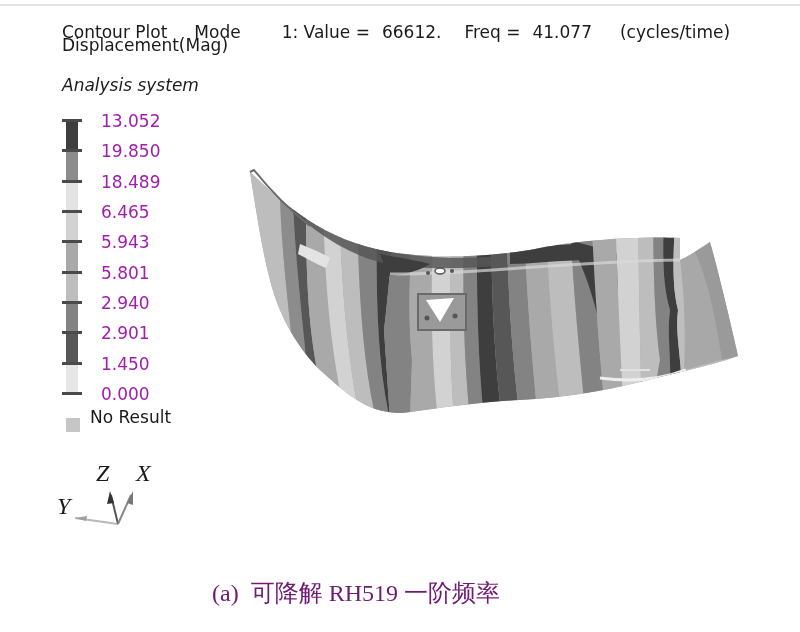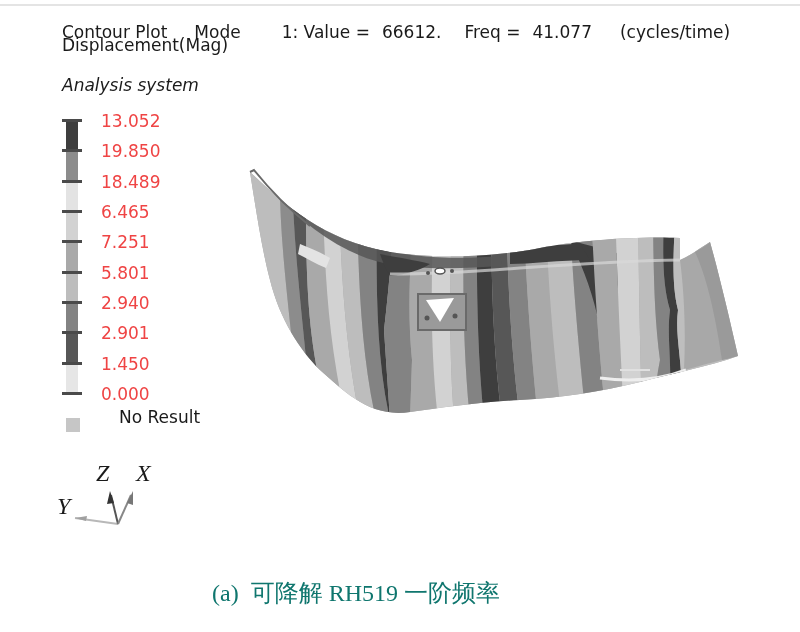--- a/index.html
+++ b/index.html
@@ -56,34 +56,34 @@
     left: 0px;
     width: 20px;
     height: 3px;
     background: #4a4a4a;
   }
   .legend-label {
     position: absolute;
     left: 39px;
     font-size: 17px;
     line-height: 20px;
-    color: #ef4444;
+    color: #a21caf;
     white-space: nowrap;
   }
   .noresult-swatch {
     position: absolute;
     left: 4px;
     top: 307px;
     width: 14px;
     height: 14px;
     background: #c6c6c6;
   }
   .noresult-label {
     position: absolute;
-    left: 57px;
+    left: 28px;
     top: 296px;
     font-size: 17px;
     line-height: 20px;
     white-space: nowrap;
     text-align: center;
   }
 
   .triad {
     position: absolute;
     left: 55px;
@@ -108,21 +108,21 @@
   }
 
   .caption {
     position: absolute;
     left: 0;
     width: 712px;
     top: 577px;
     text-align: center;
     font-family: "Liberation Serif", "DejaVu Serif", serif;
     font-size: 24px;
-    color: #0f766e;
+    color: #701a75;
     white-space: pre;
   }
 </style>
 </head>
 <body>
 
 <div class="top-rule"></div>
 
 <div class="header-line" id="hl1"><span>Contour Plot</span><span class="h-gap1"></span><span>Mode</span><span class="h-gap2"></span><span>1: Value =</span><span class="h-gap3"></span><span>66612.</span><span class="h-gap4"></span><span>Freq =</span><span class="h-gap3"></span><span>41.077</span><span class="h-gap5"></span><span>(cycles/time)</span></div>
 <div class="header-line" id="hl2">Displacement(Mag)</div>
@@ -147,21 +147,21 @@
   <div class="legend-tick" style="top:160px"></div>
   <div class="legend-tick" style="top:190px"></div>
   <div class="legend-tick" style="top:220px"></div>
   <div class="legend-tick" style="top:251px"></div>
   <div class="legend-tick" style="top:281px"></div>
 
   <div class="legend-label" style="top:0px">13.052</div>
   <div class="legend-label" style="top:30px">19.850</div>
   <div class="legend-label" style="top:61px">18.489</div>
   <div class="legend-label" style="top:91px">6.465</div>
-  <div class="legend-label" style="top:121px">7.251</div>
+  <div class="legend-label" style="top:121px">5.943</div>
   <div class="legend-label" style="top:152px">5.801</div>
   <div class="legend-label" style="top:182px">2.940</div>
   <div class="legend-label" style="top:212px">2.901</div>
   <div class="legend-label" style="top:243px">1.450</div>
   <div class="legend-label" style="top:273px">0.000</div>
 
   <div class="noresult-swatch"></div>
   <div class="noresult-label">No Result</div>
 </div>
 

